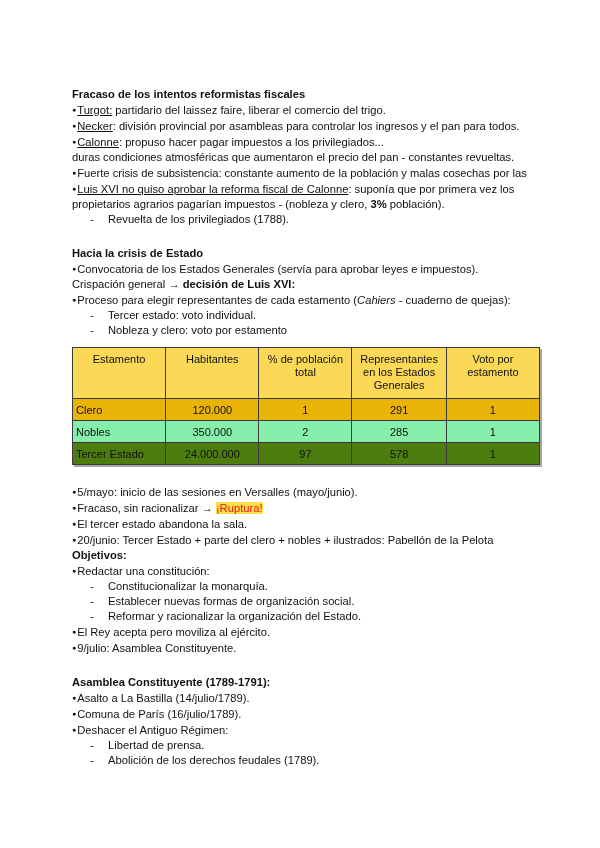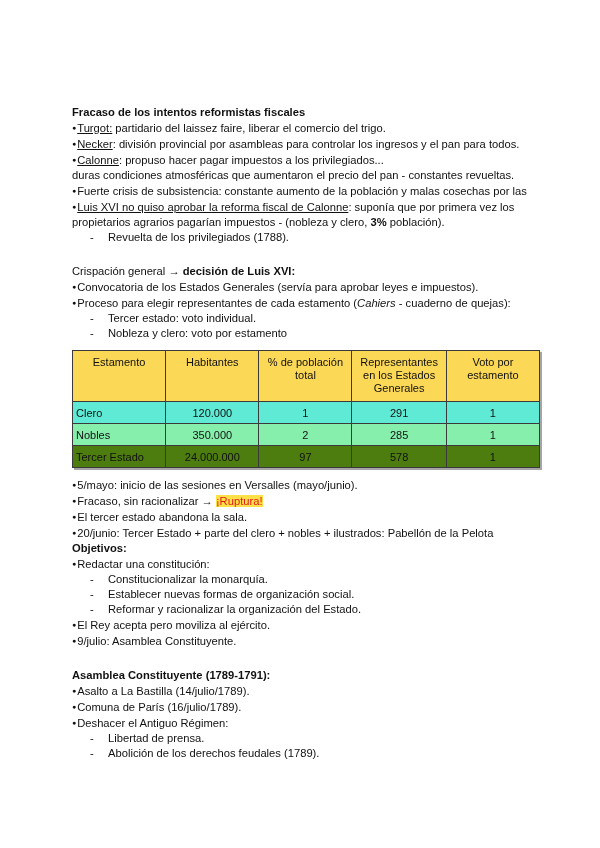--- a/index.html
+++ b/index.html
@@ -12,21 +12,21 @@
       height: 848px;
       position: relative;
       overflow: hidden;
       font-family: "Liberation Sans", sans-serif;
       font-size: 11.2px;
       color: #111;
     }
     .page {
       position: absolute;
       left: 72px;
-      top: 105px;
+      top: 87px;
       width: 470px;
     }
     .line {
       line-height: 15px;
       white-space: nowrap;
     }
     .heading {
       font-weight: bold;
       line-height: 15px;
     }
@@ -50,21 +50,21 @@
       position: absolute;
       left: 18px;
     }
     .highlight {
       background: #fde047;
       color: #e11a1a;
     }
     table.est {
       border-collapse: collapse;
       margin-top: 9px;
-      margin-bottom: 9px;
+      margin-bottom: 19px;
       width: 468px;
       box-shadow: 2px 2px 0 #a5a5a5;
     }
     table.est th, table.est td {
       border: 1px solid #3a3a3a;
       font-weight: normal;
       font-size: 11px;
       padding: 0 3px;
     }
     table.est th {
@@ -73,21 +73,21 @@
       text-align: center;
       height: 45px;
       padding-top: 5px;
       line-height: 13px;
     }
     table.est td {
       text-align: center;
       height: 21px;
     }
     table.est td.first { text-align: left; }
-    table.est tr.r0 td { background: #5eead4; }
+    table.est tr.r0 td { background: #eab308; }
     table.est tr.r1 td { background: #86efac; }
     table.est tr.r2 td { background: #4d7c0f; }
     .col0 { width: 88px; }
     .col1 { width: 88px; }
     .col2 { width: 88px; }
     .col3 { width: 88px; }
     .col4 { width: 88px; }
   </style>
 </head>
 <body>
@@ -100,22 +100,23 @@
   <div class="line bullet"><span class="u">Calonne</span><span>: propuso hacer pagar impuestos a los privilegiados...</span></div>
   <div class="line">duras condiciones atmosféricas que aumentaron el precio del pan - constantes revueltas.</div>
   <div class="line bullet"><span>Fuerte crisis de subsistencia: constante aumento de la población y malas cosechas por las</span></div>
   <div class="line bullet"><span class="u">Luis XVI no quiso aprobar la reforma fiscal de Calonne</span><span>: suponía que por primera vez los</span></div>
   <div class="line"><span>propietarios agrarios pagarían impuestos - (nobleza y clero, </span><span class="b">3%</span><span> población).</span></div>
   <div class="dash-item"><span class="dash">-</span><span>Revuelta de los privilegiados (1788).</span></div>
 
   <div class="gap"></div>
   <div style="height:4px"></div>
 
+  <div class="heading">Hacia la crisis de Estado</div>
+  <div class="line bullet"><span>Convocatoria de los Estados Generales (servía para aprobar leyes e impuestos).</span></div>
   <div class="line"><span>Crispación general </span><span>→</span><span class="b"> decisión de Luis XVI:</span></div>
-  <div class="line bullet"><span>Convocatoria de los Estados Generales (servía para aprobar leyes e impuestos).</span></div>
   <div class="line bullet"><span>Proceso para elegir representantes de cada estamento (</span><span class="i">Cahiers</span><span> - cuaderno de quejas):</span></div>
   <div class="dash-item"><span class="dash">-</span><span>Tercer estado: voto individual.</span></div>
   <div class="dash-item"><span class="dash">-</span><span>Nobleza y clero: voto por estamento</span></div>
 
   <table class="est">
     <thead>
       <tr>
         <th class="col0">Estamento</th>
         <th class="col1">Habitantes</th>
         <th class="col2">% de población total</th>

